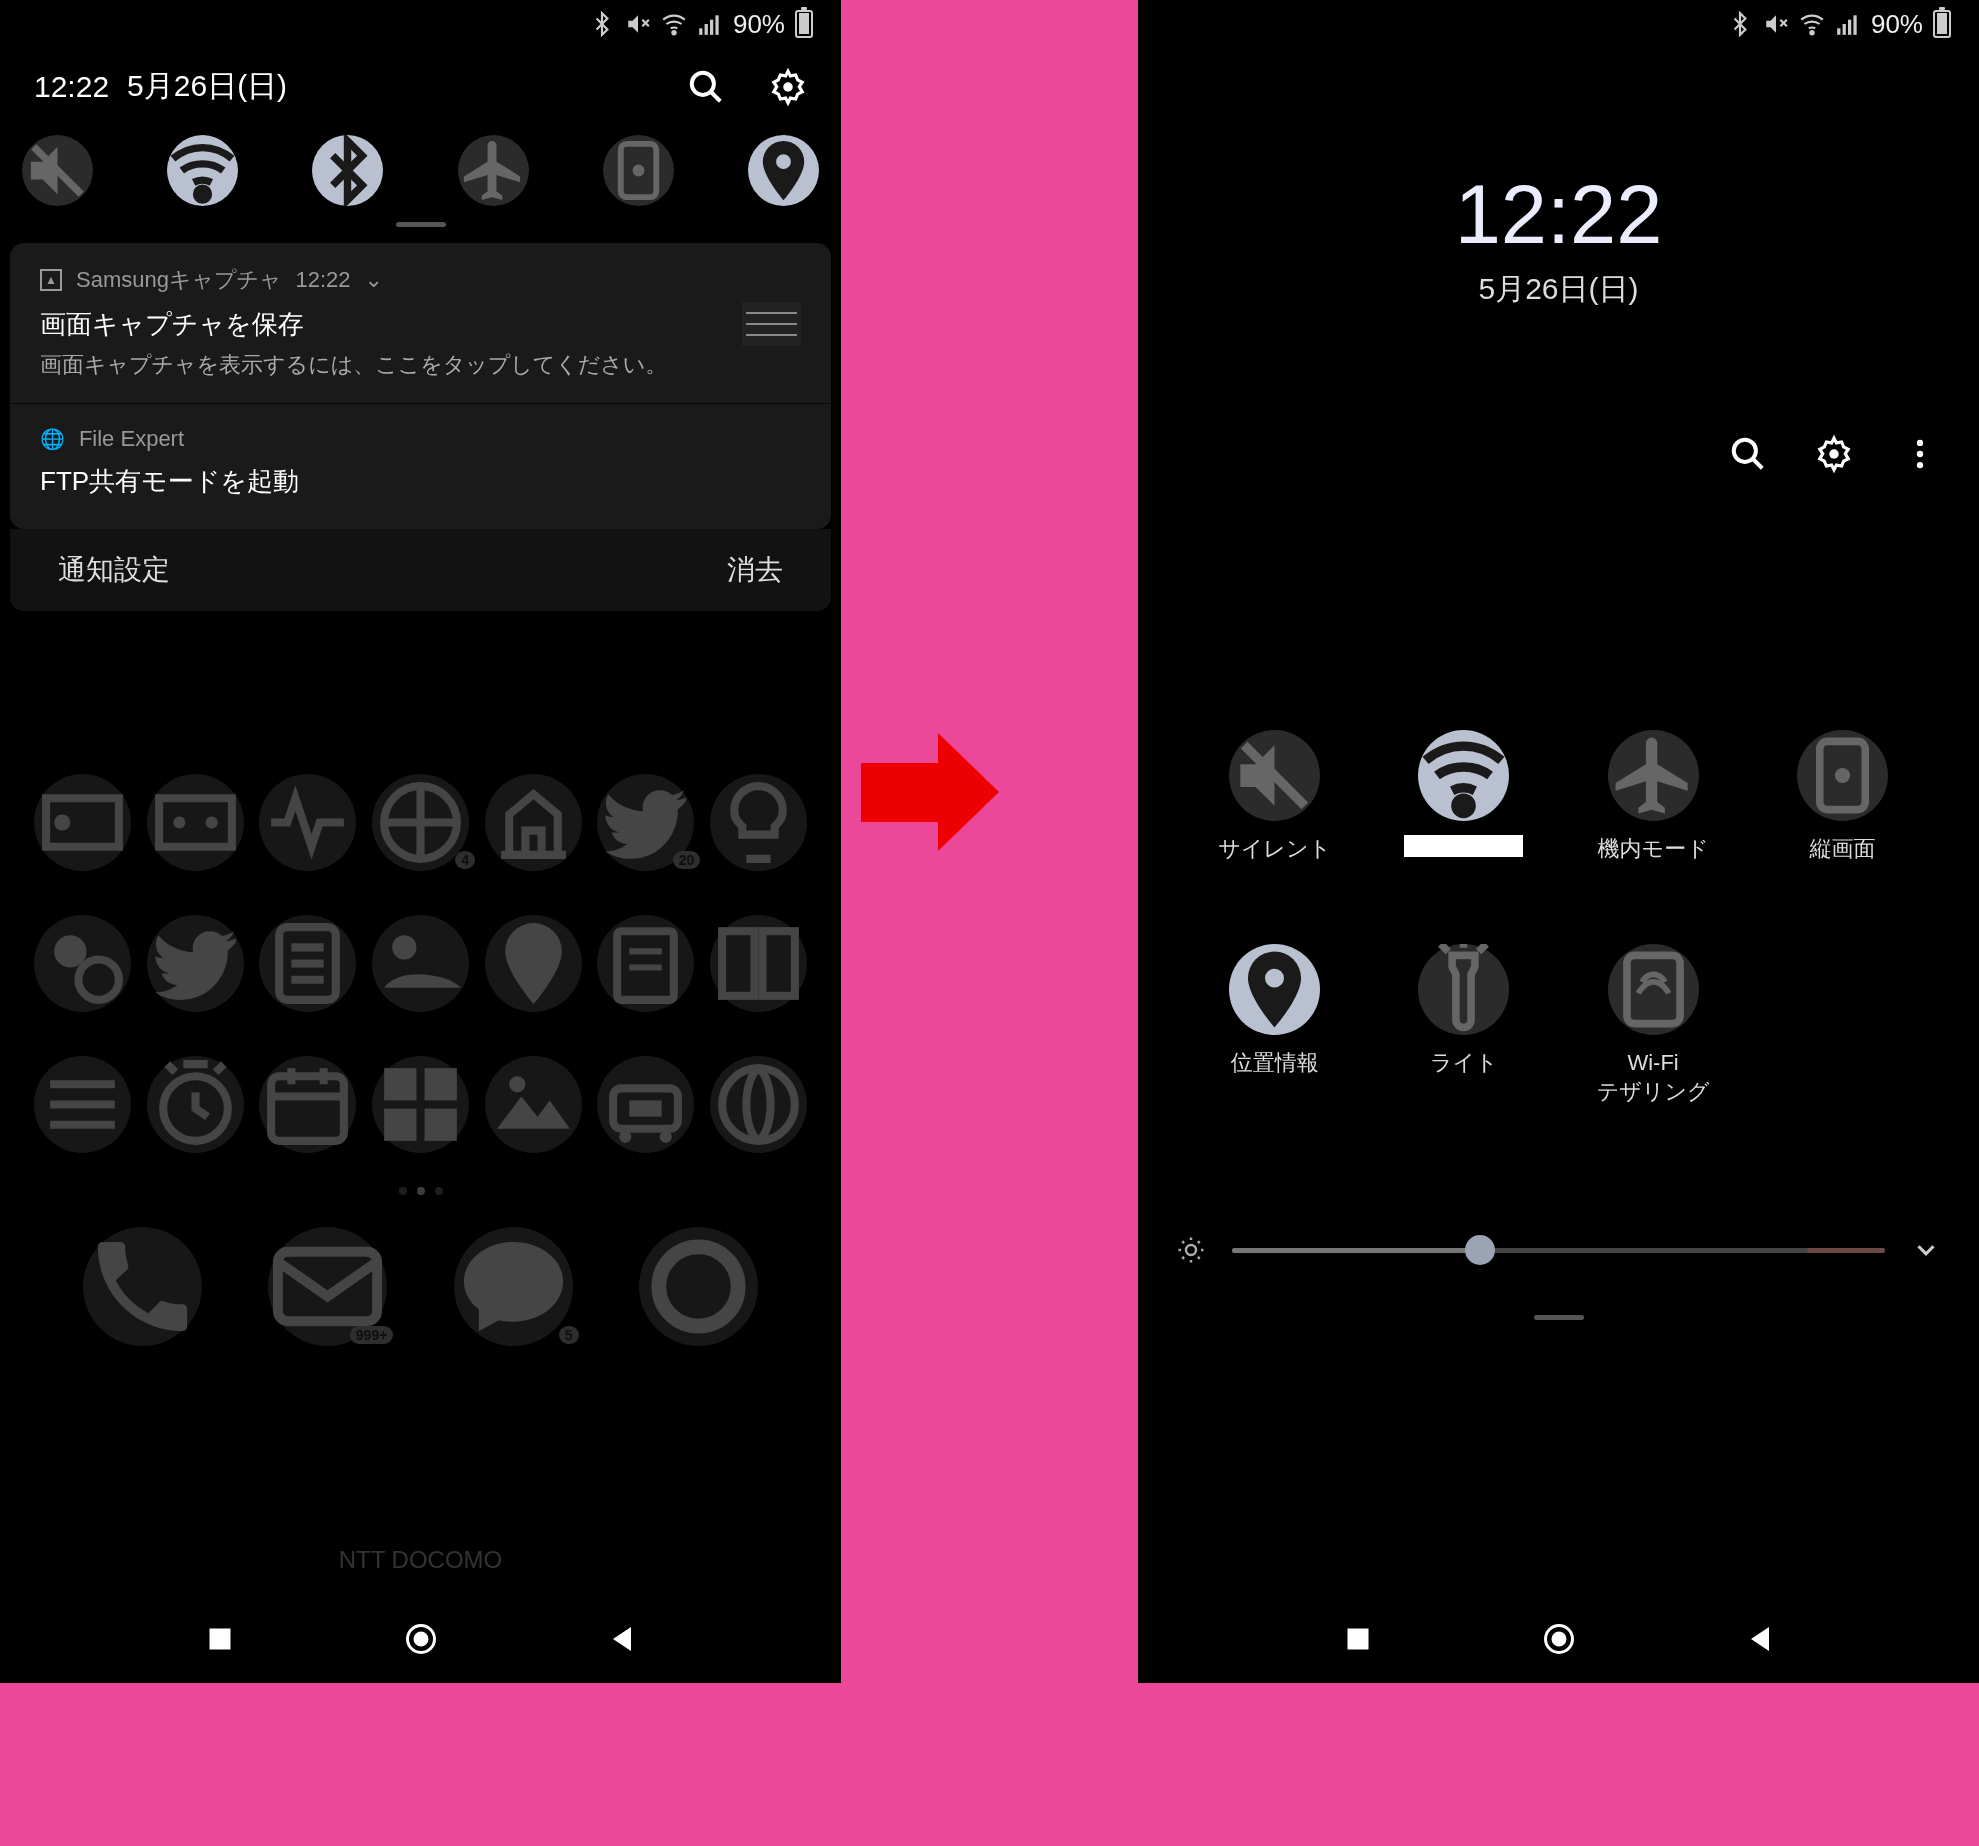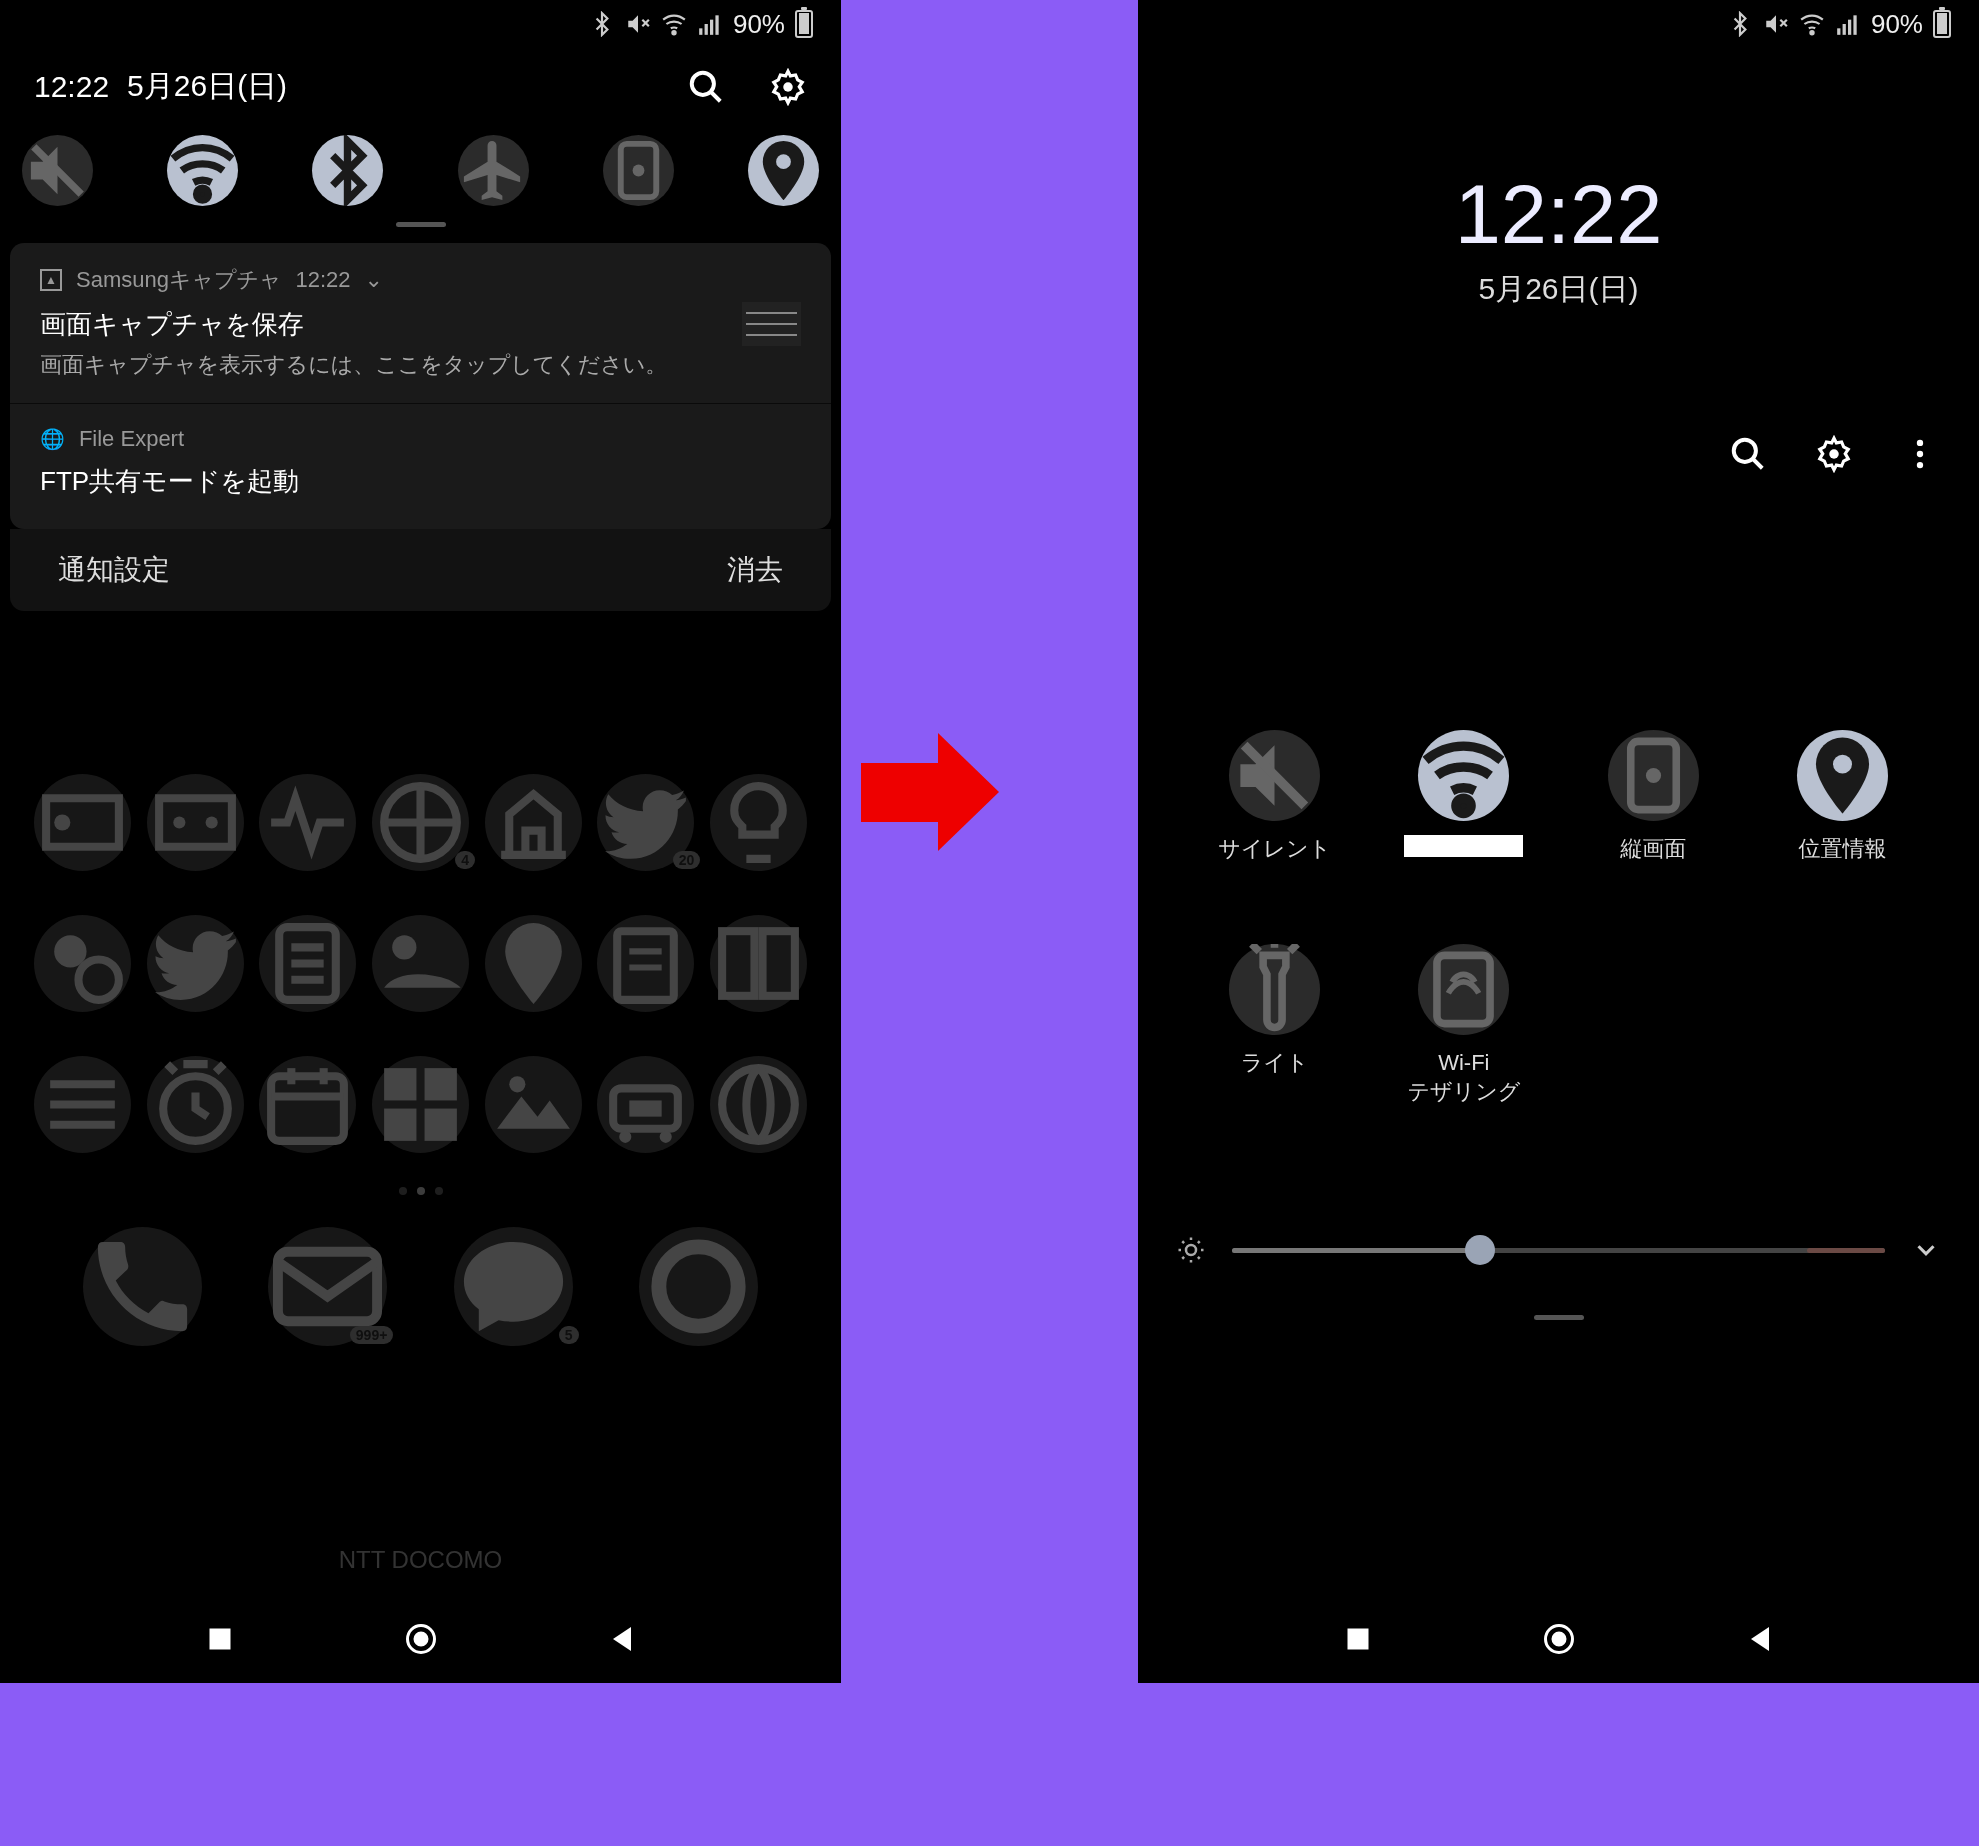--- a/index.html
+++ b/index.html
@@ -1,17 +1,17 @@
 <!DOCTYPE html>
 <html><head>
 <meta charset="utf-8">
 <style>
 *{margin:0;padding:0;box-sizing:border-box;font-family:sans-serif}
 body{background:#fff;width:1979px;height:1846px;position:relative}
-.ws{position:absolute;top:0;left:0;right:0;bottom:0;background:#8b5cf6}
+.ws{position:absolute;top:0;left:0;right:0;bottom:0;background:#ec4899}
 .phone{position:absolute;width:841px;height:1683px;background:#000;overflow:hidden}
 .phone.left{left:0;top:0}
 .phone.right{right:0;top:0}
 .status-bar{display:flex;align-items:center;justify-content:flex-end;padding:8px 28px;height:48px;color:#fff;gap:10px}
 .s-ico{width:26px;height:26px;display:flex;align-items:center;justify-content:center}
 .s-txt{font-size:26px;color:#eee}
 .batt{width:18px;height:28px;border:2px solid #ccc;border-radius:3px;position:relative}
 .batt::before{content:"";position:absolute;top:-5px;left:4px;width:6px;height:3px;background:#ccc;border-radius:1px}
 .batt::after{content:"";position:absolute;bottom:2px;left:2px;right:2px;height:88%;background:#ccc}
 .hdr-row{display:flex;align-items:center;justify-content:space-between;padding:18px 34px;color:#fff}
@@ -464,20 +464,28 @@
               <path d="M2 8c6-5 14-5 20 0M5 12c4-3 10-3 14 0M9 16c2-1 4-1 6 0"></path>
               <circle cx="12" cy="20" r="2" fill="#1a1a1a"></circle>
             </svg>
           </div>
           <div class="qs-lbl">
             <div class="redact"></div>
           </div>
         </div>
     <div class="qs-cell">
           <div class="qs-t qs-off">
+            <svg viewBox="0 0 24 24" width="42" fill="#666">
+              <path d="M21 16v-2l-8-5V3.5a1.5 1.5 0 00-3 0V9l-8 5v2l8-2.5V19l-2 1.5V22l3.5-1 3.5 1v-1.5L13 19v-5.5l8 2.5z"></path>
+            </svg>
+          </div>
+          <div class="qs-lbl">機内モード</div>
+        </div>
+    <div class="qs-cell">
+          <div class="qs-t qs-off">
             <svg viewBox="0 0 24 24" width="36" fill="#666">
               <rect x="6" y="3" width="12" height="18" rx="2" fill="none" stroke="#666" stroke-width="2"></rect>
               <circle cx="12" cy="12" r="2"></circle>
             </svg>
           </div>
           <div class="qs-lbl">縦画面</div>
         </div>
     <div class="qs-cell">
           <div class="qs-t qs-on">
             <svg viewBox="0 0 24 24" width="38" fill="#1a1a1a">

